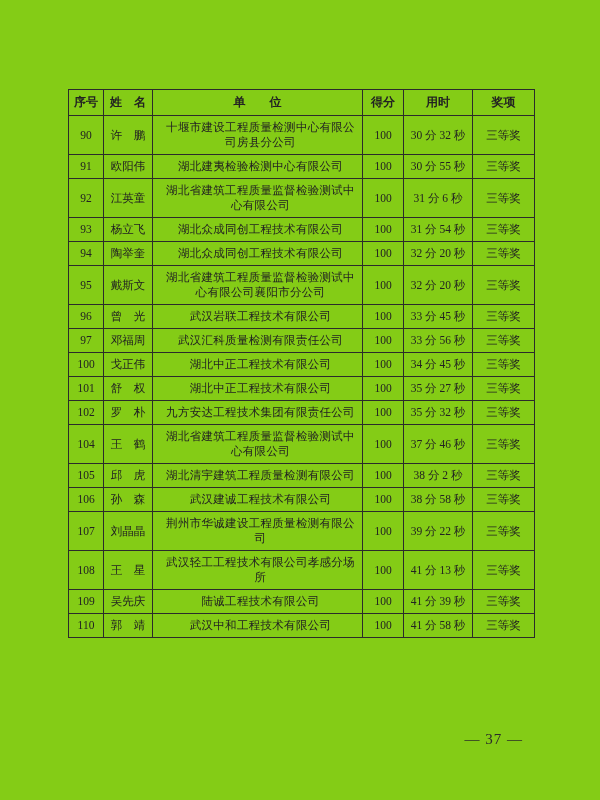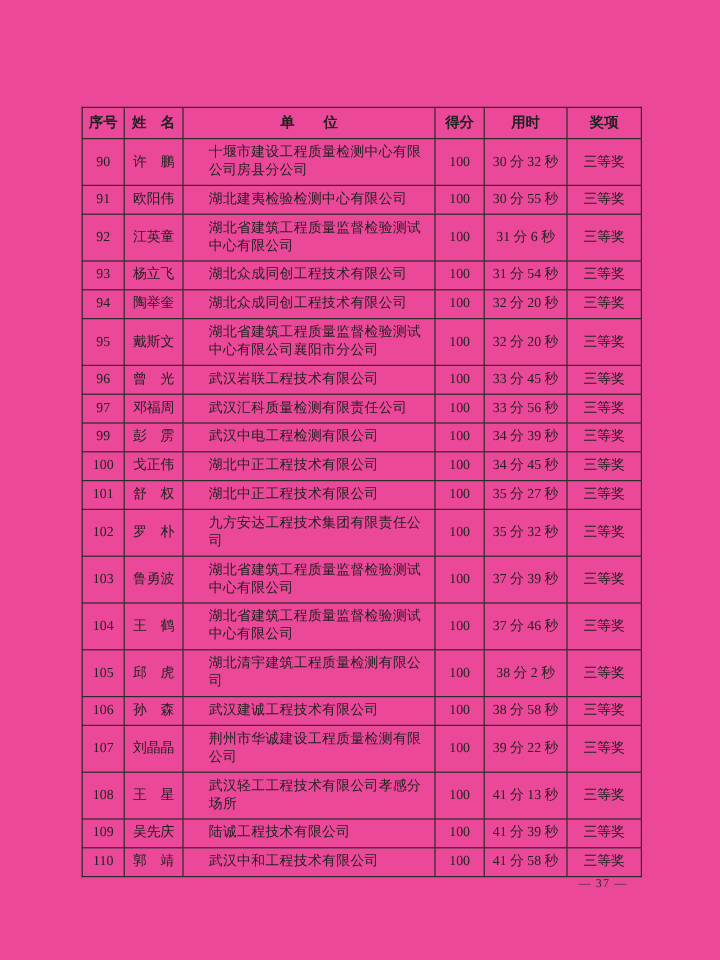--- a/index.html
+++ b/index.html
@@ -4,21 +4,21 @@
 <style>
   html, body {
     margin: 0;
     padding: 0;
     background: #ffffff;
   }
   .page {
     position: relative;
     width: 600px;
     height: 800px;
-    background: #ec4899;
+    background: #84cc16;
     font-family: "Liberation Serif", "DejaVu Serif", serif;
     color: #222222;
     overflow: hidden;
   }
   table.results {
     position: absolute;
     left: 68px;
     top: 89px;
     width: 466px;
     border-collapse: collapse;
@@ -42,31 +42,31 @@
   }
   table.results {
     border: 1.5px solid #222222;
   }
   table.results th {
     font-weight: bold;
     font-size: 12px;
     padding: 5px 2px;
   }
   table.results td.unit-cell {
-    text-align: left;
-    padding-left: 21px;
+    text-align: center;
+    padding-left: 10px;
     padding-right: 4px;
     letter-spacing: 0.3px;
     word-break: break-all;
   }
   .page-number {
     position: absolute;
     top: 731px;
     right: 77px;
-    font-size: 10px;
+    font-size: 15px;
     letter-spacing: 1px;
     color: #2a2a2a;
   }
 </style>
 </head>
 <body>
 
 <div class="page">
 
   <table class="results">
@@ -147,28 +147,20 @@
   </tr>
         <tr>
     <td>97</td>
     <td>邓福周</td>
     <td class="unit-cell">武汉汇科质量检测有限责任公司</td>
     <td>100</td>
     <td>33 分 56 秒</td>
     <td>三等奖</td>
   </tr>
         <tr>
-    <td>99</td>
-    <td>彭　雳</td>
-    <td class="unit-cell">武汉中电工程检测有限公司</td>
-    <td>100</td>
-    <td>34 分 39 秒</td>
-    <td>三等奖</td>
-  </tr>
-        <tr>
     <td>100</td>
     <td>戈正伟</td>
     <td class="unit-cell">湖北中正工程技术有限公司</td>
     <td>100</td>
     <td>34 分 45 秒</td>
     <td>三等奖</td>
   </tr>
         <tr>
     <td>101</td>
     <td>舒　权</td>
@@ -179,28 +171,20 @@
   </tr>
         <tr>
     <td>102</td>
     <td>罗　朴</td>
     <td class="unit-cell">九方安达工程技术集团有限责任公司</td>
     <td>100</td>
     <td>35 分 32 秒</td>
     <td>三等奖</td>
   </tr>
         <tr>
-    <td>103</td>
-    <td>鲁勇波</td>
-    <td class="unit-cell">湖北省建筑工程质量监督检验测试中心有限公司</td>
-    <td>100</td>
-    <td>37 分 39 秒</td>
-    <td>三等奖</td>
-  </tr>
-        <tr>
     <td>104</td>
     <td>王　鹤</td>
     <td class="unit-cell">湖北省建筑工程质量监督检验测试中心有限公司</td>
     <td>100</td>
     <td>37 分 46 秒</td>
     <td>三等奖</td>
   </tr>
         <tr>
     <td>105</td>
     <td>邱　虎</td>

